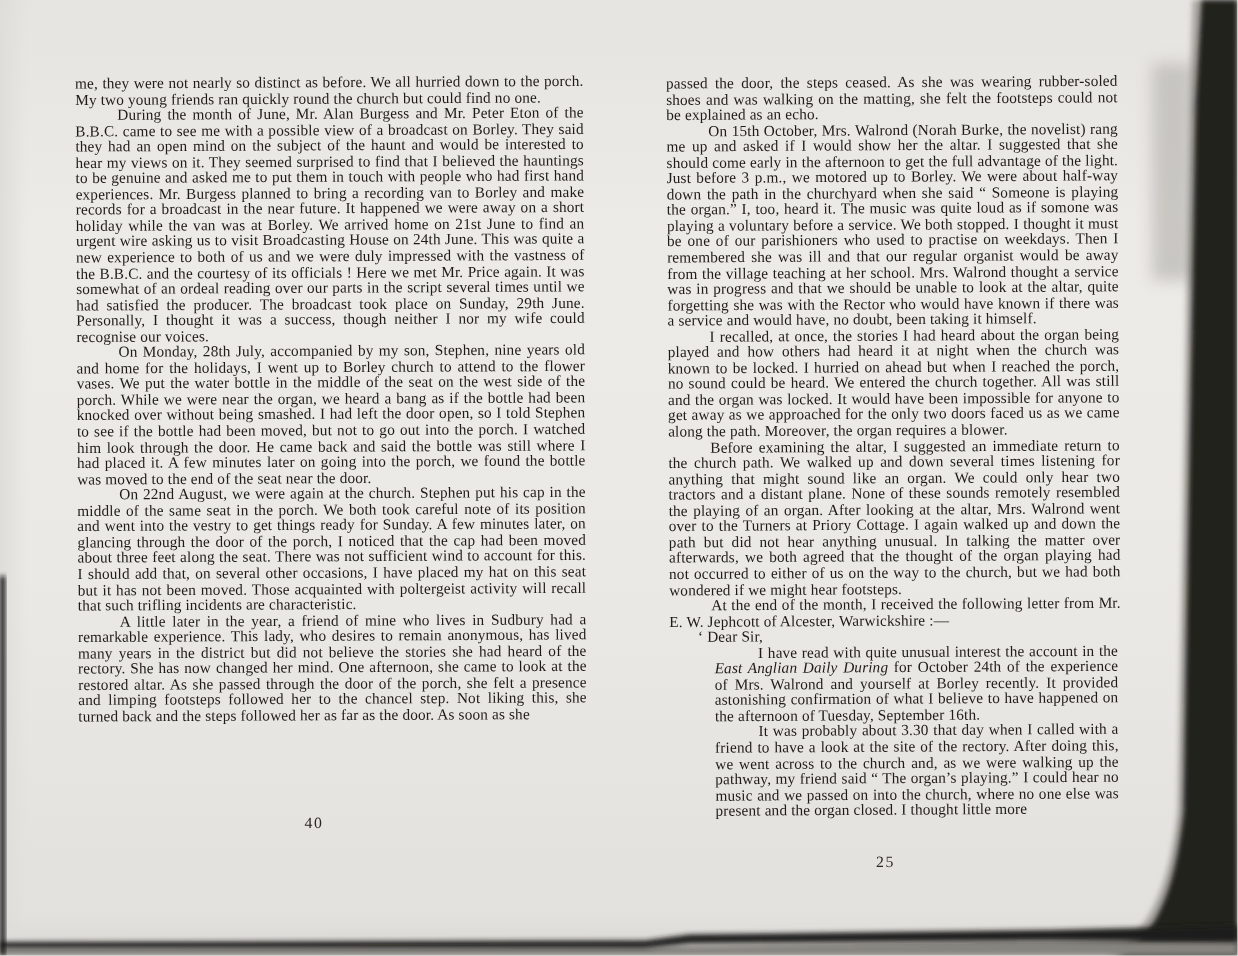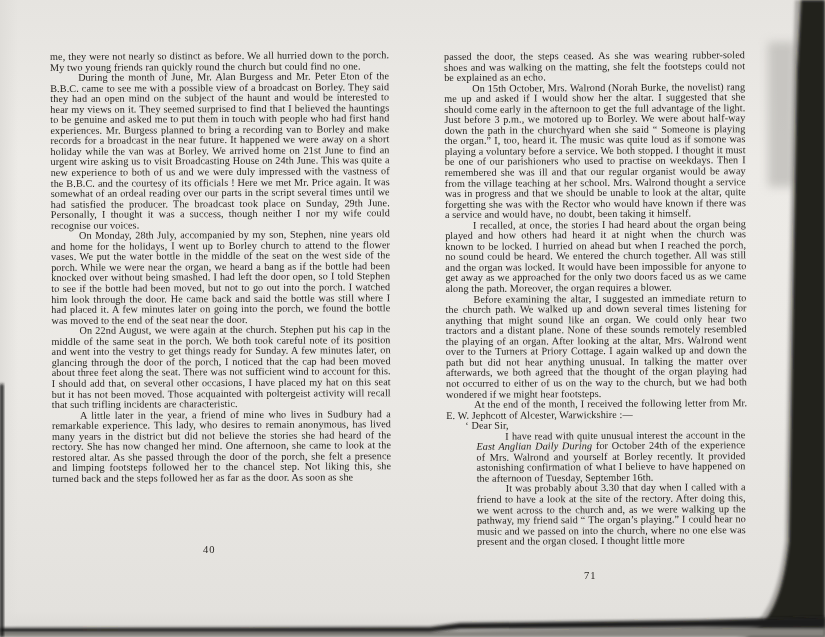--- a/index.html
+++ b/index.html
@@ -57,21 +57,21 @@
   <p>On 15th October, Mrs. Walrond (Norah Burke, the novelist) rang me up and asked if I would show her the altar.  I suggested that she should come early in the afternoon to get the full advantage of the light.  Just before 3 p.m., we motored up to Borley.  We were about half-way down the path in the churchyard when she said “ Someone is playing the organ.”  I, too, heard it.  The music was quite loud as if somone was playing a voluntary before a service.  We both stopped.  I thought it must be one of our parishioners who used to practise on weekdays.  Then I remembered she was ill and that our regular organist would be away from the village teaching at her school.  Mrs. Walrond thought a service was in progress and that we should be unable to look at the altar, quite forgetting she was with the Rector who would have known if there was a service and would have, no doubt, been taking it himself.</p>
   <p>I recalled, at once, the stories I had heard about the organ being played and how others had heard it at night when the church was known to be locked.  I hurried on ahead but when I reached the porch, no sound could be heard.  We entered the church together. All was still and the organ was locked.  It would have been impossible for anyone to get away as we approached for the only two doors faced us as we came along the path.  Moreover, the organ requires a blower.</p>
   <p>Before examining the altar, I suggested an immediate return to the church path.  We walked up and down several times listening for anything that might sound like an organ.  We could only hear two tractors and a distant plane.  None of these sounds remotely resembled the playing of an organ.  After looking at the altar, Mrs. Walrond went over to the Turners at Priory Cottage.  I again walked up and down the path but did not hear anything unusual.  In talking the matter over afterwards, we both agreed that the thought of the organ playing had not occurred to either of us on the way to the church, but we had both wondered if we might hear footsteps.</p>
   <p>At the end of the month, I received the following letter from Mr. E. W. Jephcott of Alcester, Warwickshire :—</p>
   <p class="salutation">‘ Dear Sir,</p>
   <div class="letter">
     <p><span>I have read with quite unusual interest the account in the </span><span class="italic">East Anglian Daily During</span><span> for October 24th of the experience of Mrs. Walrond and yourself at Borley recently.  It provided astonishing confirmation of what I believe to have happened on the afternoon of Tuesday, September 16th.</span></p>
     <p>It was probably about 3.30 that day when I called with a friend to have a look at the site of the rectory.  After doing this, we went across to the church and, as we were walking up the pathway, my friend said “ The organ’s playing.”  I could hear no music and we passed on into the church, where no one else was present and the organ closed.  I thought little more</p>
   </div>
 </div>
-<div class="pagenum pagenum-right">71</div>
+<div class="pagenum pagenum-right">25</div>
 
 <svg id="scan-edges" width="825" height="637" viewBox="0 0 825 637">
   <defs>
     <filter id="soften" x="-20%" y="-20%" width="140%" height="140%">
       <feGaussianBlur stdDeviation="1.6"></feGaussianBlur>
     </filter>
     <filter id="smudgeblur" x="-50%" y="-50%" width="200%" height="200%">
       <feGaussianBlur stdDeviation="5"></feGaussianBlur>
     </filter>
   </defs>

